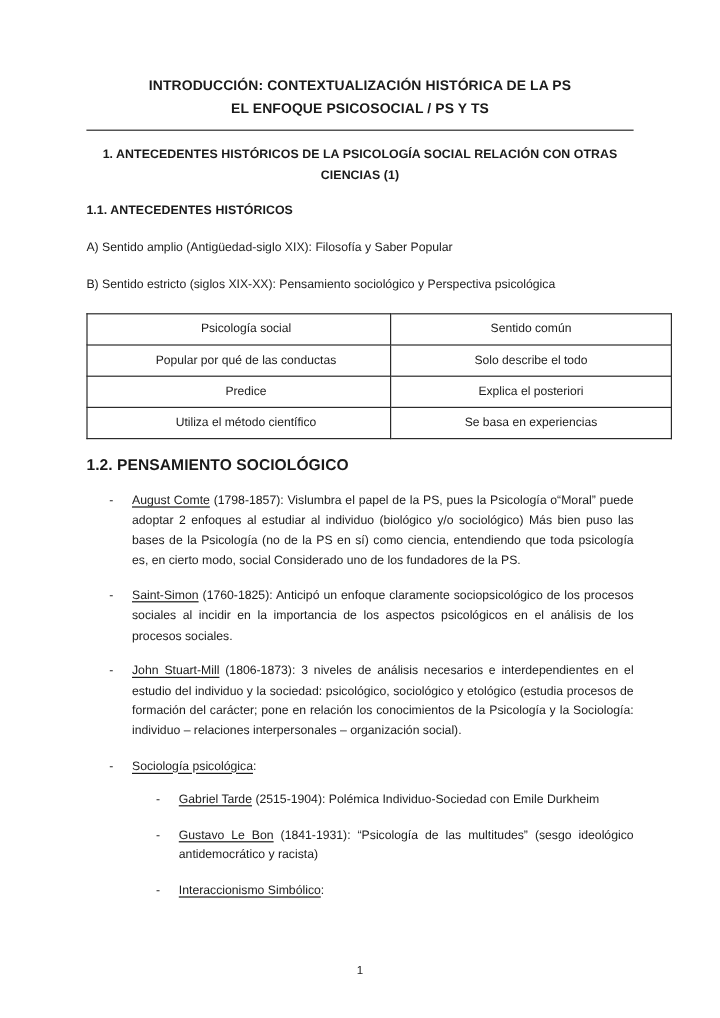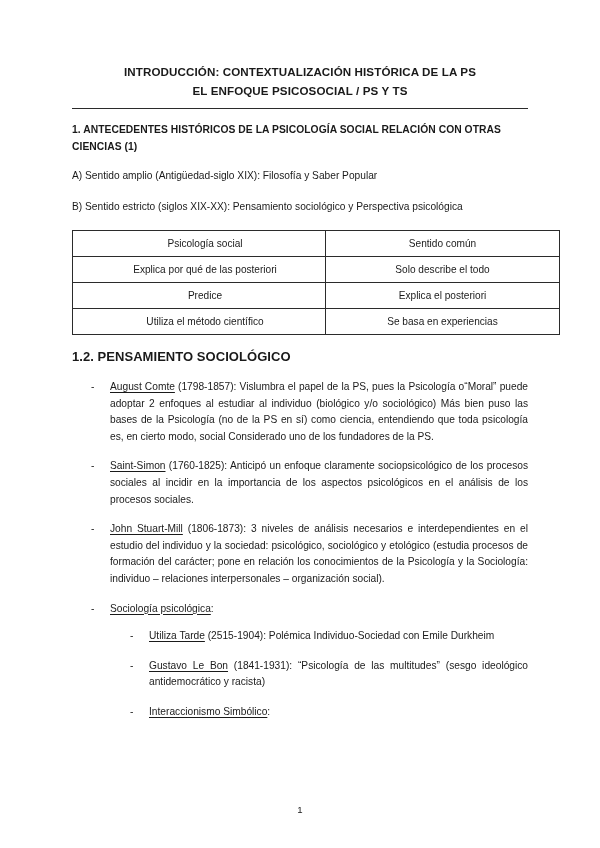--- a/index.html
+++ b/index.html
@@ -42,21 +42,21 @@
     border-top: 1.6px solid #2b2b2b;
     margin: 8px 0 13px 0;
   }
 
   
   .h-section {
     font-weight: bold;
     font-size: 10.3px;
     line-height: 16.5px;
     margin: 0 0 13px 0;
-    text-align: left;
+    text-align: center;
     letter-spacing: 0.05px;
   }
   .h-sub {
     font-weight: bold;
     font-size: 10.3px;
     line-height: 16px;
     margin: 0 0 15px 0;
     letter-spacing: 0.05px;
   }
   .h-sub-2 {
@@ -149,32 +149,33 @@
 <div class="page">
 
   <div class="doc-title">
     <span>INTRODUCCIÓN: CONTEXTUALIZACIÓN HISTÓRICA DE LA PS</span>
     <span class="line2">EL ENFOQUE PSICOSOCIAL / PS Y TS</span>
   </div>
   <hr class="title-rule">
 
   <div class="h-section">1. ANTECEDENTES HISTÓRICOS DE LA PSICOLOGÍA SOCIAL RELACIÓN CON OTRAS CIENCIAS (1)</div>
 
+  <div class="h-sub">1.1. ANTECEDENTES HISTÓRICOS</div>
 
   <div class="para">A) Sentido amplio (Antigüedad-siglo XIX): Filosofía y Saber Popular</div>
   <div class="para">B) Sentido estricto (siglos XIX-XX): Pensamiento sociológico y Perspectiva psicológica</div>
 
   <table class="cmp-table">
     <tbody>
       <tr>
         <td class="col-a">Psicología social</td>
         <td class="col-b">Sentido común</td>
       </tr>
       <tr>
-        <td class="col-a">Explica por qué de las posteriori</td>
+        <td class="col-a">Popular por qué de las conductas</td>
         <td class="col-b">Solo describe el todo</td>
       </tr>
       <tr>
         <td class="col-a">Predice</td>
         <td class="col-b">Explica el posteriori</td>
       </tr>
       <tr>
         <td class="col-a">Utiliza el método científico</td>
         <td class="col-b">Se basa en experiencias</td>
       </tr>
@@ -198,21 +199,21 @@
     </li>
 
     <li class="bullet tight">
       <span class="dash">-</span><span class="name">Sociología psicológica</span><span>:</span>
     </li>
 
     <li>
       <ul class="sublist">
 
         <li class="bullet level-2">
-          <span class="dash">-</span><span class="name">Utiliza Tarde</span><span> (2515-1904): Polémica Individuo-Sociedad con Emile Durkheim</span>
+          <span class="dash">-</span><span class="name">Gabriel Tarde</span><span> (2515-1904): Polémica Individuo-Sociedad con Emile Durkheim</span>
         </li>
 
         <li class="bullet level-2">
           <span class="dash">-</span><span class="name">Gustavo Le Bon</span><span> (1841-1931): “Psicología de las multitudes” (sesgo ideológico antidemocrático y racista)</span>
         </li>
 
         <li class="bullet level-2">
           <span class="dash">-</span><span class="name">Interaccionismo Simbólico</span><span>:</span>
         </li>
 

